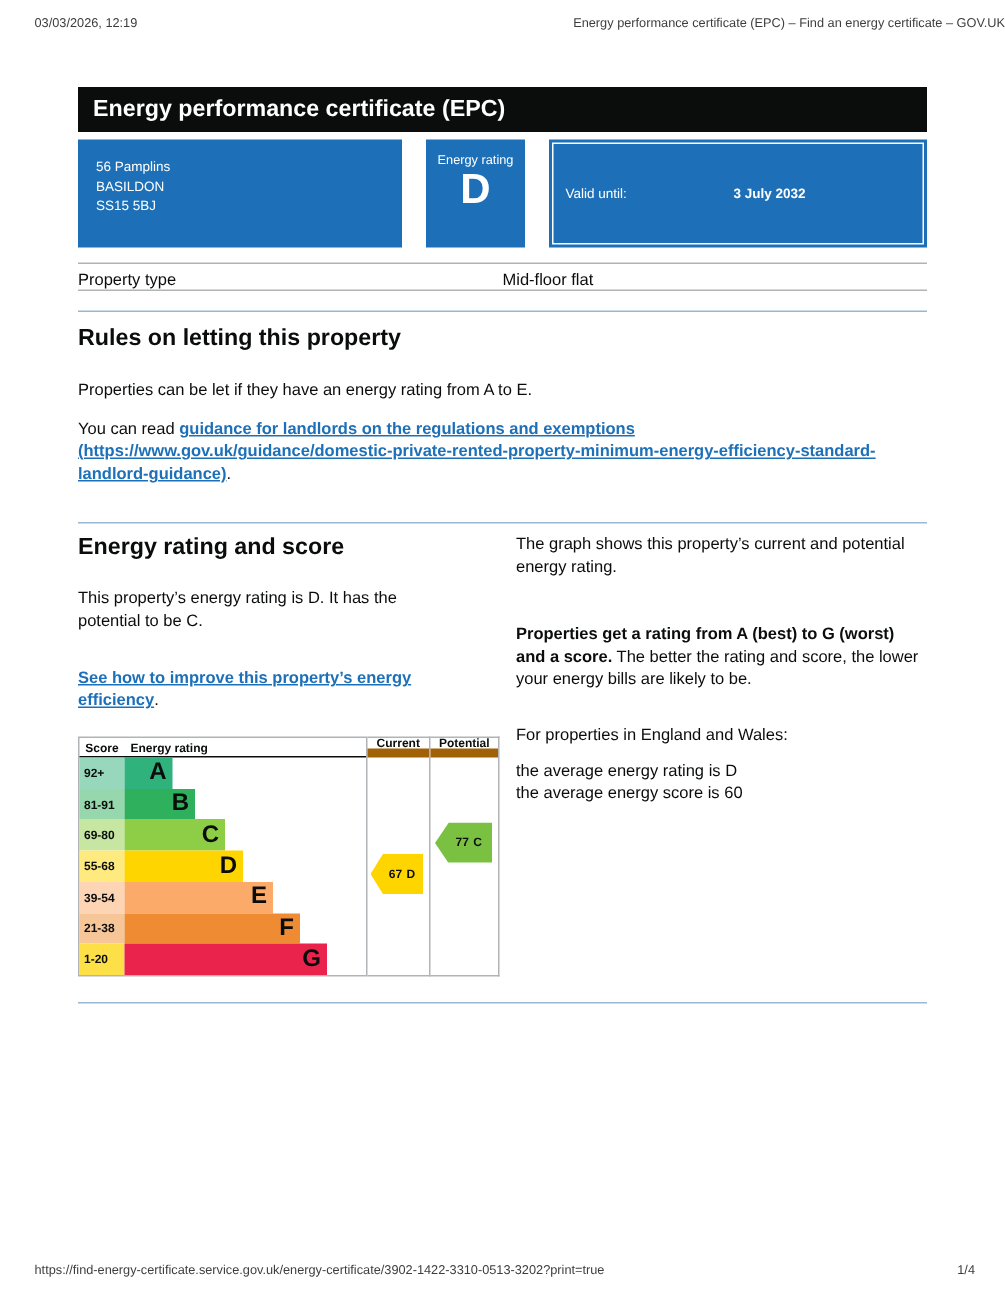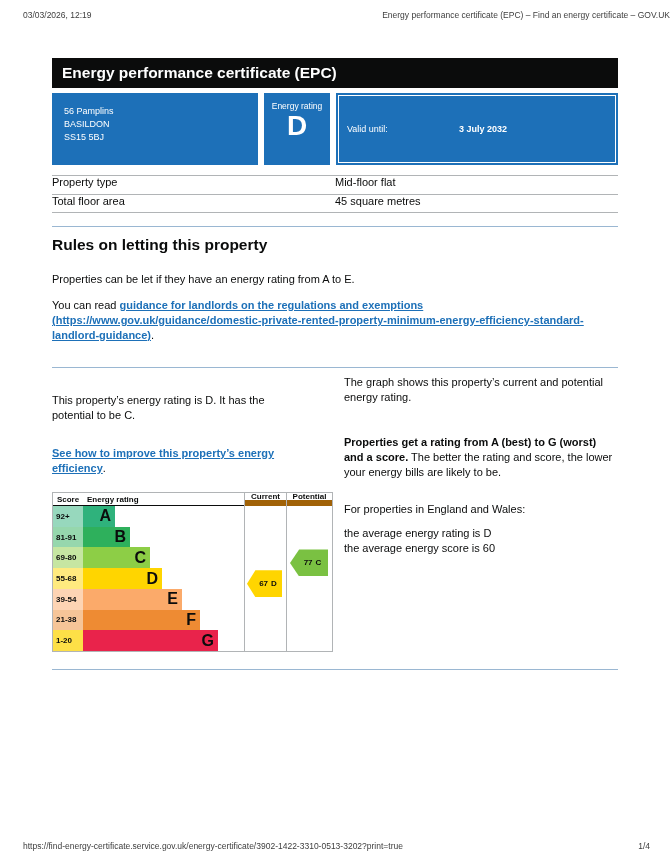--- a/index.html
+++ b/index.html
@@ -12,36 +12,36 @@
   .chrome-center { position:absolute; left:0; right:0; text-align:right; }
   .chrome-right { position:absolute; right:20px; }
 
   #content { position:absolute; left:52px; top:58px; width:566px; }
 
   
   .banner { background:#0b0c0c; color:#ffffff; height:30px; line-height:30px;
             font-size:15.5px; font-weight:bold; padding-left:10px; }
 
   
-  .panel { margin-top:5px; height:72px; display:flex; gap:6px; }
+  .panel { margin-top:5px; height:72px; display:flex; gap:16px; }
   .panel .cell { background:#1d70b8; color:#ffffff; }
   .addr-cell { flex:1; padding:12px 0 0 12px; font-size:9px; line-height:13px; }
   .rating-cell { width:66px; text-align:center; padding-top:8px; }
   .rating-cell .rating-label { font-size:8.5px; }
   .rating-cell .rating-letter { font-size:28px; font-weight:bold; line-height:30px; }
-  .info-col { width:282px; display:flex; flex-direction:column; gap:3px; }
+  .info-col { width:252px; display:flex; flex-direction:column; gap:3px; }
   .info-box { flex:1; background:#1d70b8; padding:2px; }
   .info-box .inner { height:100%; border:1px solid #ffffff; display:flex; align-items:center;
                      color:#ffffff; font-size:9px; padding:0 8px; }
   .info-box .label { width:112px; flex-shrink:0; }
   .info-box .value { font-weight:bold; }
 
   
   .facts { margin-top:10px; font-size:11px; }
-  .facts .row { display:flex; height:19px; align-items:flex-start; border-top:1px solid #b1b4b6; }
+  .facts .row { display:flex; height:19px; align-items:flex-end; border-top:1px solid #b1b4b6; }
   .facts .row:last-child { border-bottom:1px solid #b1b4b6; }
   .facts .flabel { width:283px; flex-shrink:0; }
 
   .section-break { border-top:1px solid #9ab7d2; height:1px; }
   .sb1 { margin-top:13px; } .sb2 { margin-top:24px; } .sb3 { margin-top:17px; }
 
   h2 { font-size:15.5px; font-weight:bold; color:#0b0c0c; }
   .h2-rules { margin-top:9px; }
   p  { font-size:11px; line-height:15px; }
   .p-let { margin-top:18px; }
@@ -113,36 +113,33 @@
         </div>
       </div>
     </div>
   </div>
 
   <div class="facts">
     <div class="row">
       <span class="flabel">Property type</span>
       <span>Mid-floor flat</span>
     </div>
-    <div class="row">
-      <span class="flabel">Total floor area</span>
-      <span>45 square metres</span>
-    </div>
   </div>
 
   <div class="section-break sb1"></div>
 
   <h2 class="h2-rules">Rules on letting this property</h2>
   <p class="p-let">Properties can be let if they have an energy rating from A to E.</p>
   <p class="p-read"><span>You can read </span><a class="govuk-link" href="#">guidance for landlords on the regulations and exemptions (https://www.gov.uk/guidance/domestic-private-rented-property-minimum-energy-efficiency-standard-landlord-guidance)</a><span>.</span></p>
 
   <div class="section-break sb2"></div>
 
   <div class="cols">
     <div class="col-left">
+      <h2>Energy rating and score</h2>
       <p class="intro">This property’s energy rating is D. It has the potential to be C.</p>
       <p class="improve"><a class="govuk-link" href="#">See how to improve this property’s energy efficiency</a><span>.</span></p>
 
       <div class="epc-chart">
         <div class="chart-left">
           <div class="chart-header">
             <span class="hdr-score">Score</span>
             <span class="hdr-rating">Energy rating</span>
           </div>
           <div class="band-rows">

